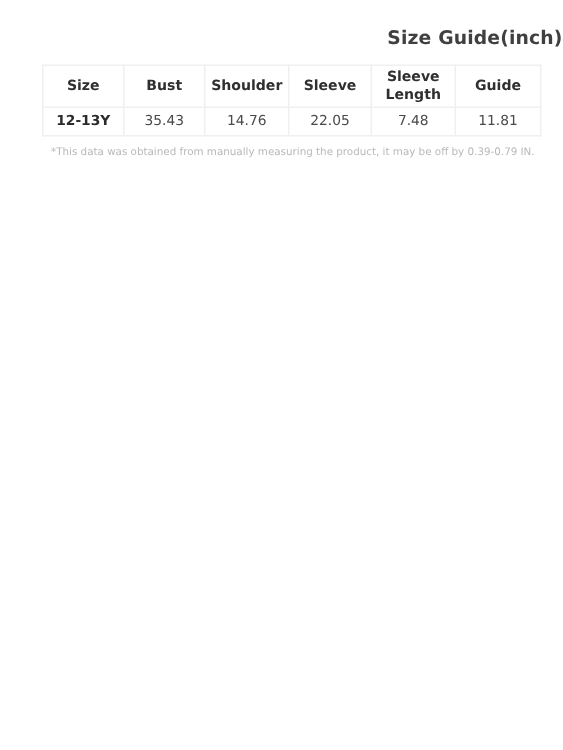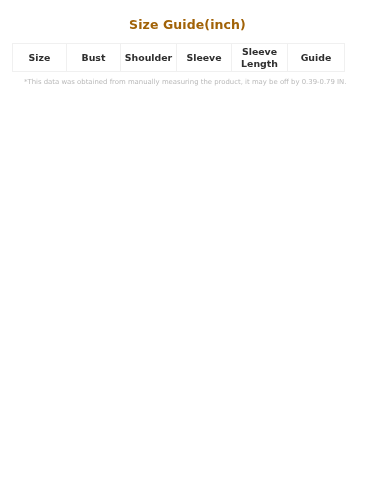--- a/index.html
+++ b/index.html
@@ -19,29 +19,29 @@
     position: relative;
     width: 375px;
     height: 500px;
     background: #ffffff;
     box-sizing: border-box;
   }
 
   .title {
     margin: 0;
     padding-top: 17px;
-    text-align: center;
+    text-align: right;
     font-size: 12.5px;
     font-weight: bold;
-    color: #a16207;
+    color: #404040;
     letter-spacing: 0.1px;
   }
 
   .table-wrap {
-    margin: 11px 15px 0 12px;
+    margin: 11px 15px 0 28px;
   }
 
   table.size-table {
     width: 332px;
     border-collapse: collapse;
     table-layout: fixed;
   }
 
   table.size-table col.c-size    { width: 54px; }
   table.size-table col.c-bust    { width: 54px; }
@@ -74,21 +74,21 @@
     color: #4a4a4a;
   }
 
   table.size-table tbody td.size-cell {
     font-weight: bold;
     color: #2b2b2b;
   }
 
   .note {
     margin: 6px 0 0 0;
-    padding-left: 24px;
+    padding-left: 34px;
     padding-right: 8px;
     font-size: 6.9px;
     color: #b9b9b9;
     line-height: 1.3;
     white-space: nowrap;
   }
 </style>
 </head>
 <body>
 
@@ -110,19 +110,27 @@
         <tr>
           <th>Size</th>
           <th>Bust</th>
           <th>Shoulder</th>
           <th>Sleeve</th>
           <th>Sleeve Length</th>
           <th>Guide</th>
         </tr>
       </thead>
       <tbody>
+        <tr>
+          <td class="size-cell">12-13Y</td>
+          <td>35.43</td>
+          <td>14.76</td>
+          <td>22.05</td>
+          <td>7.48</td>
+          <td>11.81</td>
+        </tr>
       </tbody>
     </table>
   </div>
 
   <p class="note">*This data was obtained from manually measuring the product, it may be off by 0.39-0.79 IN.</p>
 
 </div>
 
 </body></html>

